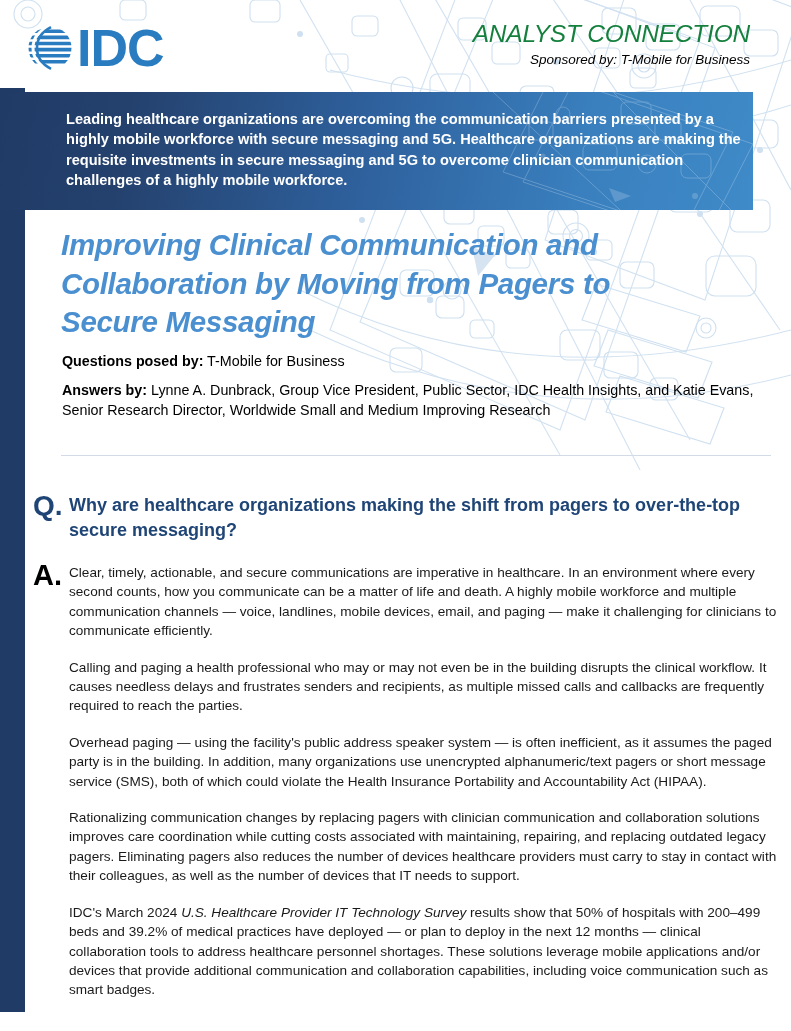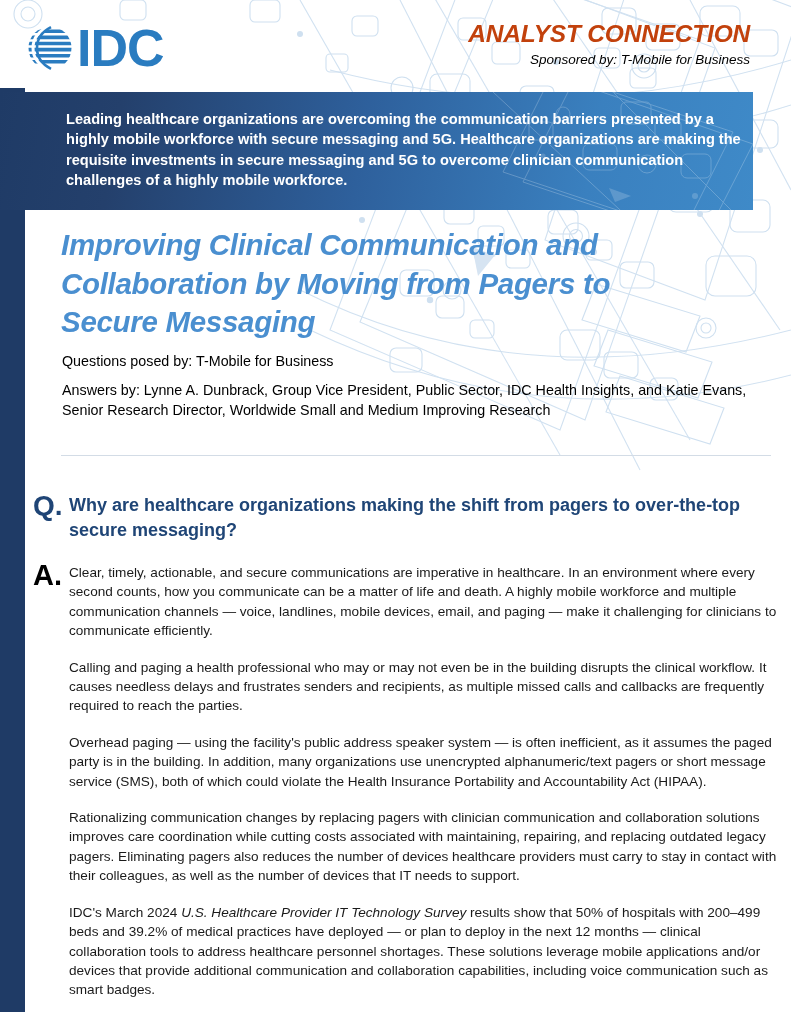--- a/index.html
+++ b/index.html
@@ -49,24 +49,24 @@
     margin-left: 1px;
   }
   #header-right {
     position: absolute;
     right: 41px; top: 20px;
     text-align: right;
   }
   #analyst-connection {
     font-family: "Liberation Sans", sans-serif;
     font-style: italic;
-    font-weight: bold;
+    font-weight: normal;
     font-size: 24.5px;
     letter-spacing: -0.2px;
-    color: #c2410c;
+    color: #15803d;
     white-space: nowrap;
   }
   #sponsored-by {
     font-family: "Liberation Sans", sans-serif;
     font-style: italic;
     font-size: 13.5px;
     color: #000000;
     margin-top: 4px;
     white-space: nowrap;
   }
@@ -136,21 +136,21 @@
   }
 
   .meta-line {
     margin: 10px 0 0 37px;
     width: 700px;
     font-family: "Liberation Sans", sans-serif;
     font-size: 14.3px;
     line-height: 19.5px;
     color: #000000;
   }
-  .meta-line b { font-weight: normal; }
+  .meta-line b { font-weight: bold; }
 
   #divider {
     position: absolute;
     left: 36px; top: 249px;
     width: 710px; height: 1px;
     background: #d3dce6;
   }
 
   
   #qa { position: absolute; left: 0; top: 285px; width: 766px; }

